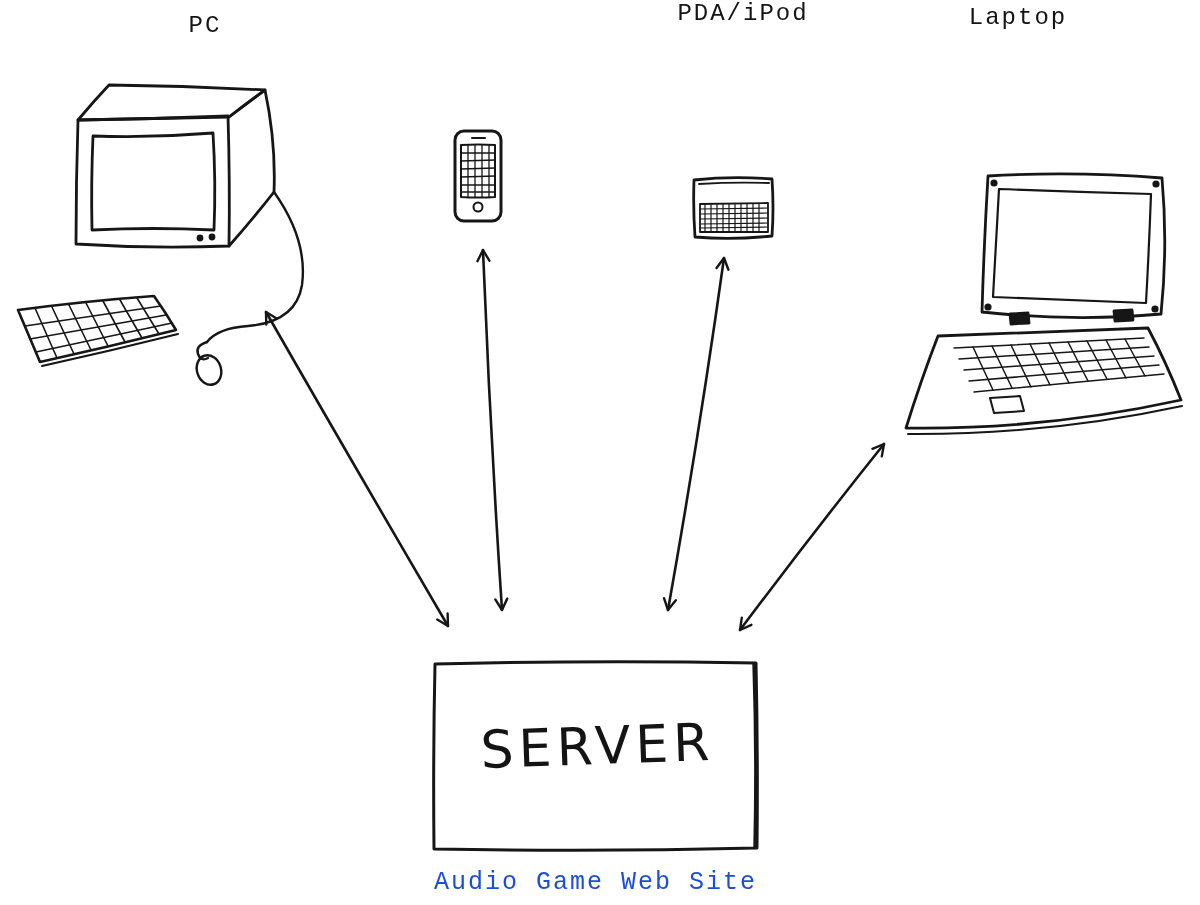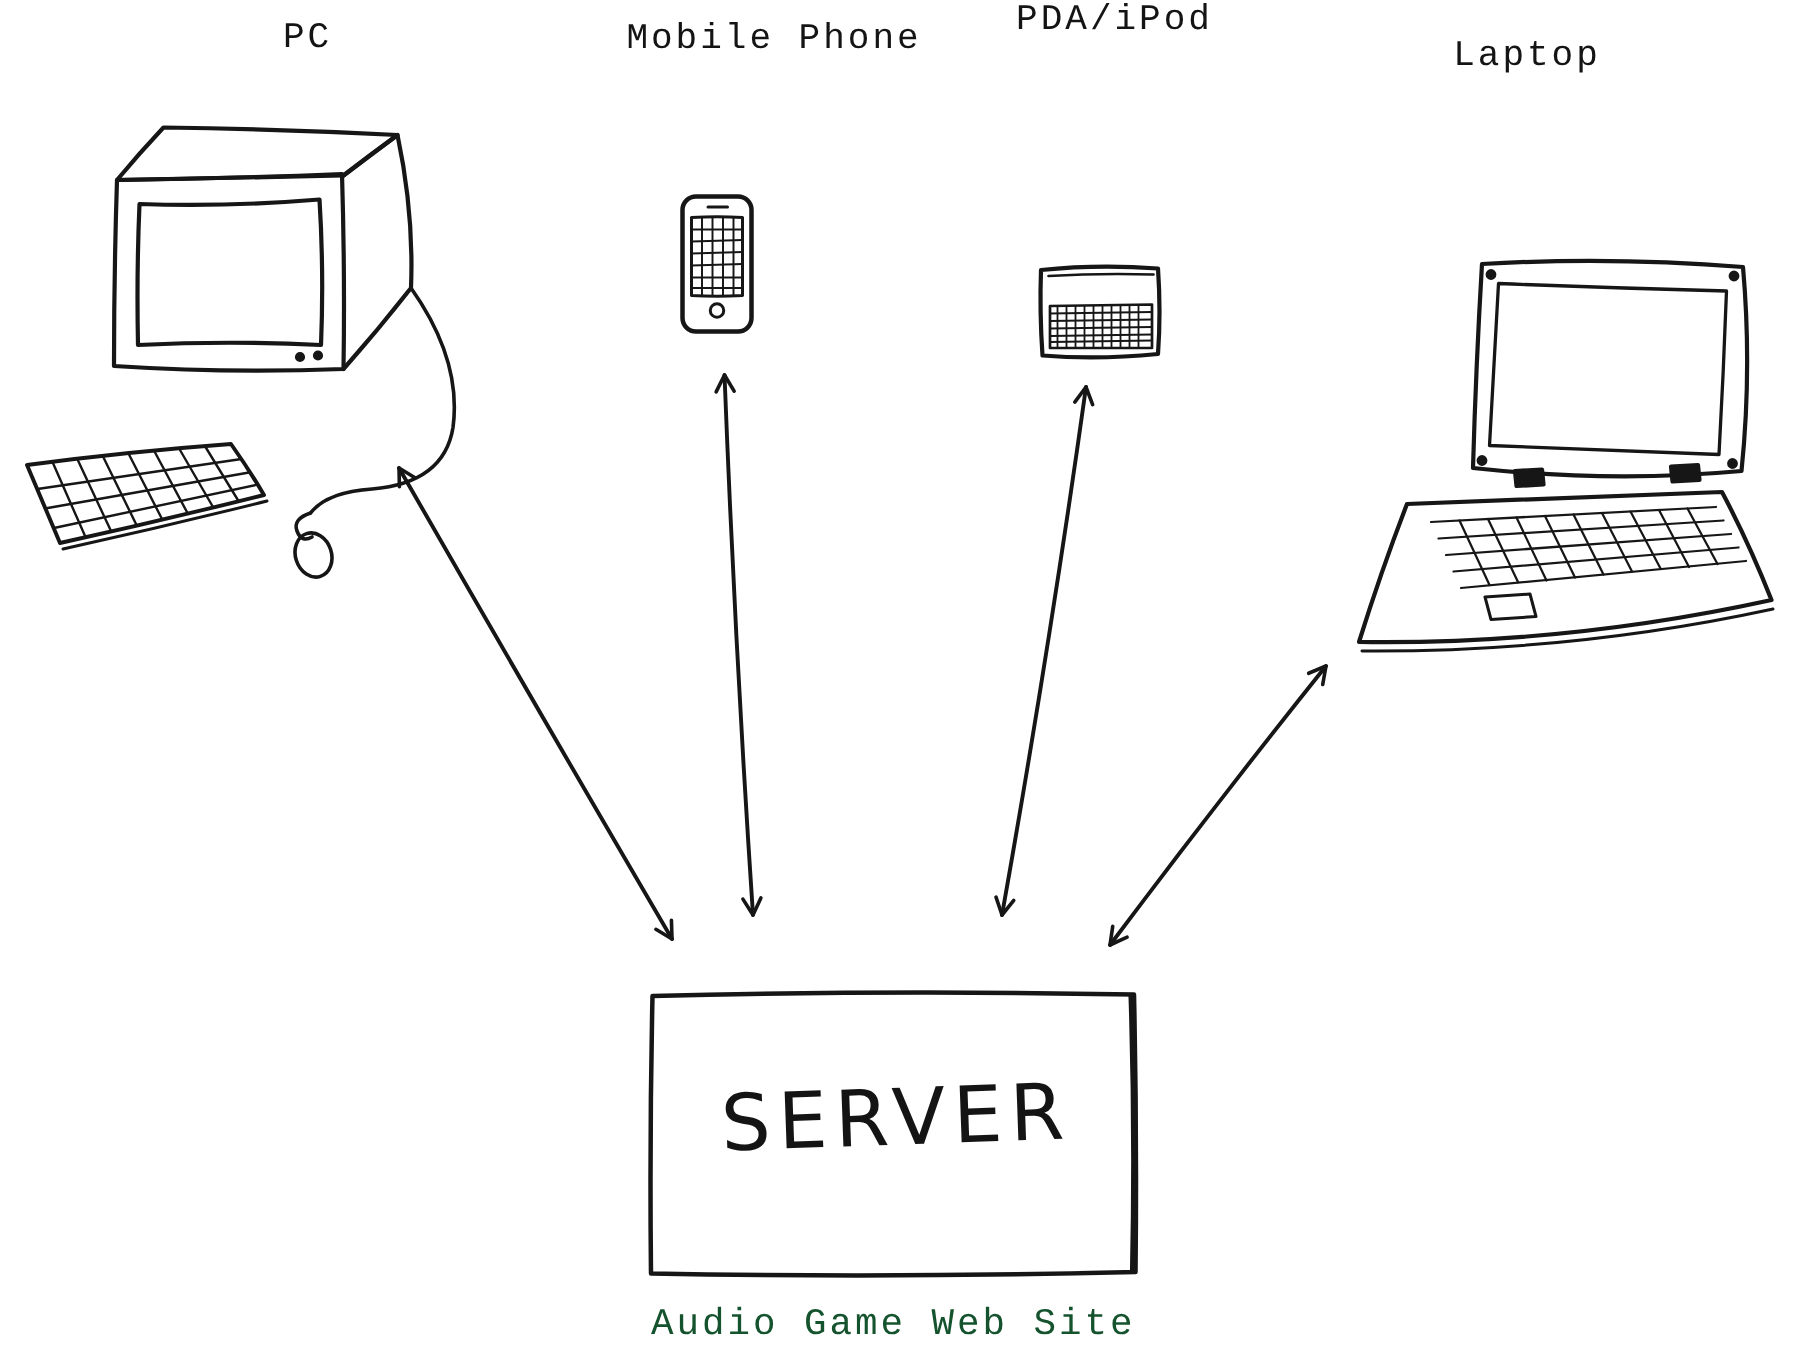--- a/index.html
+++ b/index.html
@@ -43,33 +43,32 @@
   }
   .server-caption {
     position: absolute;
     left: 428px;
     top: 868px;
     width: 335px;
     text-align: center;
     font-size: 25px;
     letter-spacing: 2px;
     white-space: nowrap;
-    color: #14532d;
+    color: #1d4ed8;
   }
   .ink { stroke: #161616; fill: none; stroke-linecap: round; stroke-linejoin: round; }
 </style>
 </head>
 <body>
 
 <div class="canvas">
 
   <div class="device-label" style="left:205px; top:12px;">PC</div>
-  <div class="device-label" style="left:516px; top:13px;">Mobile Phone</div>
   <div class="device-label" style="left:743px; top:0;">PDA/iPod</div>
-  <div class="device-label" style="left:1018px; top:24px;">Laptop</div>
+  <div class="device-label" style="left:1018px; top:4px;">Laptop</div>
 
   <div class="sketch" style="left:8px; top:70px;">
     <svg width="300" height="340" viewBox="0 0 300 340">
       <g class="ink" stroke-width="2.8">
 
         <path d="M70,50 Q85,32 101,15 Q179,16 257,20 Q239,33 221,47 Z"></path>
 
         <path d="M70,50 Q145,49 220,46 Q222,112 221,176 Q145,179 68,174 Q68,112 70,50 Z"></path>
 
         <path d="M221,47 L257,20 Q268,72 266,122 Q244,150 221,176"></path>

